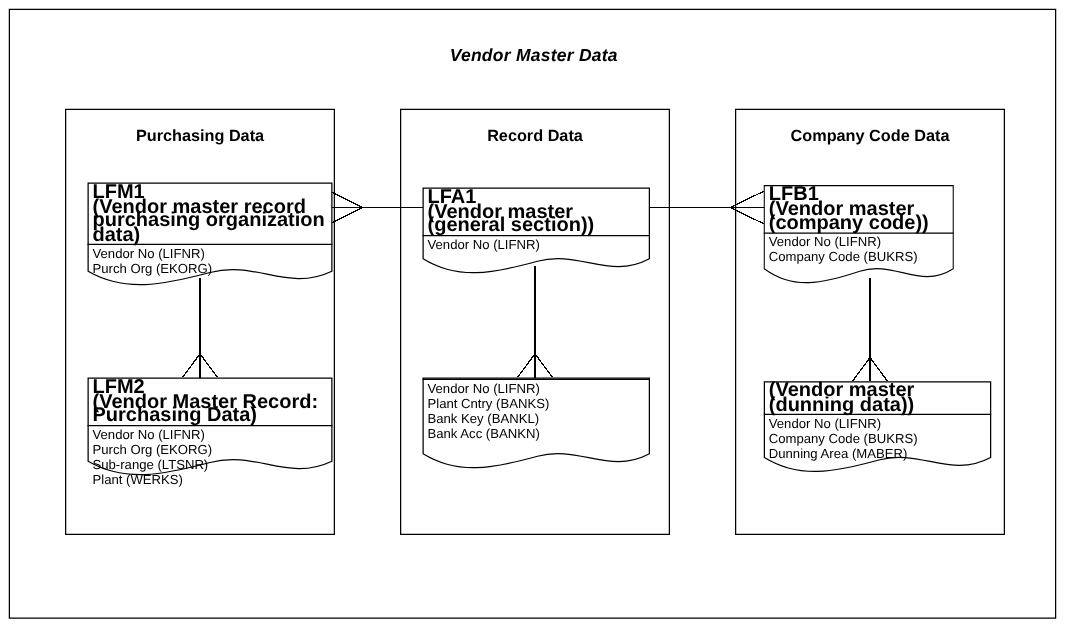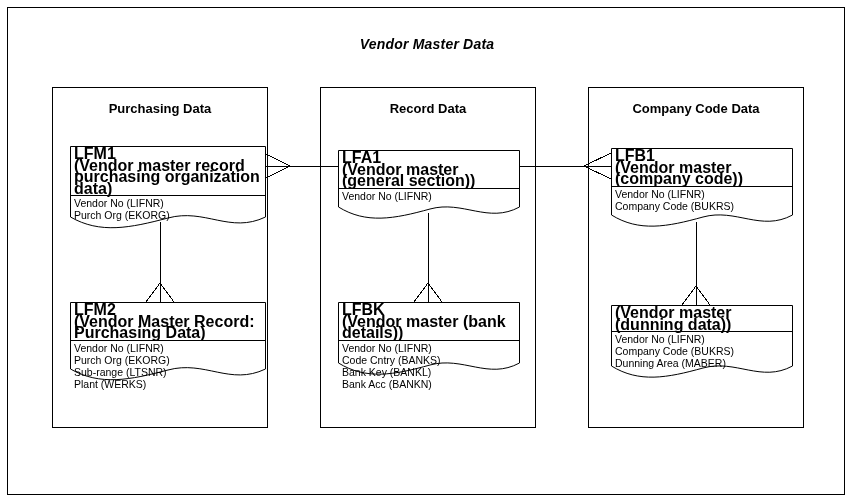--- a/index.html
+++ b/index.html
@@ -208,35 +208,31 @@
         <div class="ent-field">Vendor No (LIFNR)</div>
       </div>
     </div>
   </div>
 
   <div class="entity" style="left:338px; top:302px; width:182px; height:74px;">
     <svg class="doc-shape" viewBox="0 0 182 74" width="182" height="74" preserveAspectRatio="none">
       <path d="M0.5,0.5 L181.5,0.5 L181.5,61 C150,78 125,54 92,63 C56,73 28,78 0.5,61 Z" fill="#ffffff" stroke="#000000" stroke-width="1"></path>
     </svg>
     <div class="ent-content">
-      <div class="ent-header">
-        <div>LFBK</div>
-        <div>(Vendor master (bank details))</div>
-      </div>
-      <div class="ent-sep"></div>
-      <div class="ent-fields">
-        <div class="ent-field">Vendor No (LIFNR)</div>
-        <div class="ent-field">Code Cntry (BANKS)</div>
+      <div class="ent-sep"></div>
+      <div class="ent-fields">
+        <div class="ent-field">Vendor No (LIFNR)</div>
+        <div class="ent-field">Plant Cntry (BANKS)</div>
         <div class="ent-field">Bank Key (BANKL)</div>
         <div class="ent-field">Bank Acc (BANKN)</div>
       </div>
     </div>
   </div>
 
-  <div class="entity" style="left:611px; top:148px; width:182px; height:80px;">
+  <div class="entity" style="left:611px; top:148px; width:152px; height:80px;">
     <svg class="doc-shape" viewBox="0 0 182 80" width="182" height="80" preserveAspectRatio="none">
       <path d="M0.5,0.5 L181.5,0.5 L181.5,67 C150,84 125,60 92,69 C56,79 28,84 0.5,67 Z" fill="#ffffff" stroke="#000000" stroke-width="1"></path>
     </svg>
     <div class="ent-content">
       <div class="ent-header">
         <div>LFB1</div>
         <div>(Vendor master (company code))</div>
       </div>
       <div class="ent-sep"></div>
       <div class="ent-fields">

